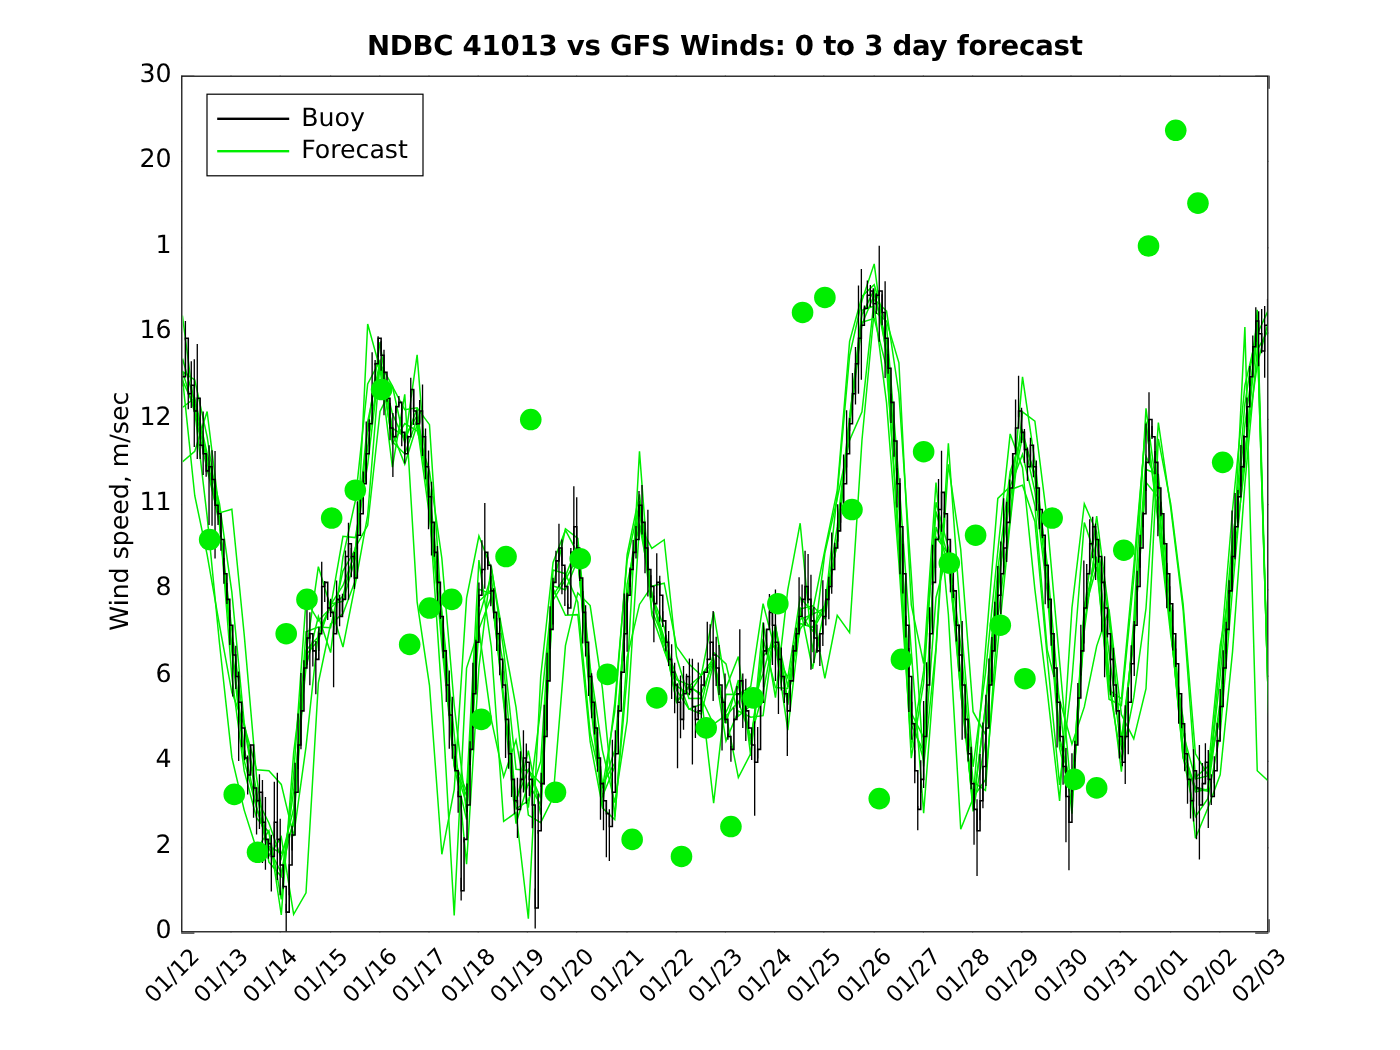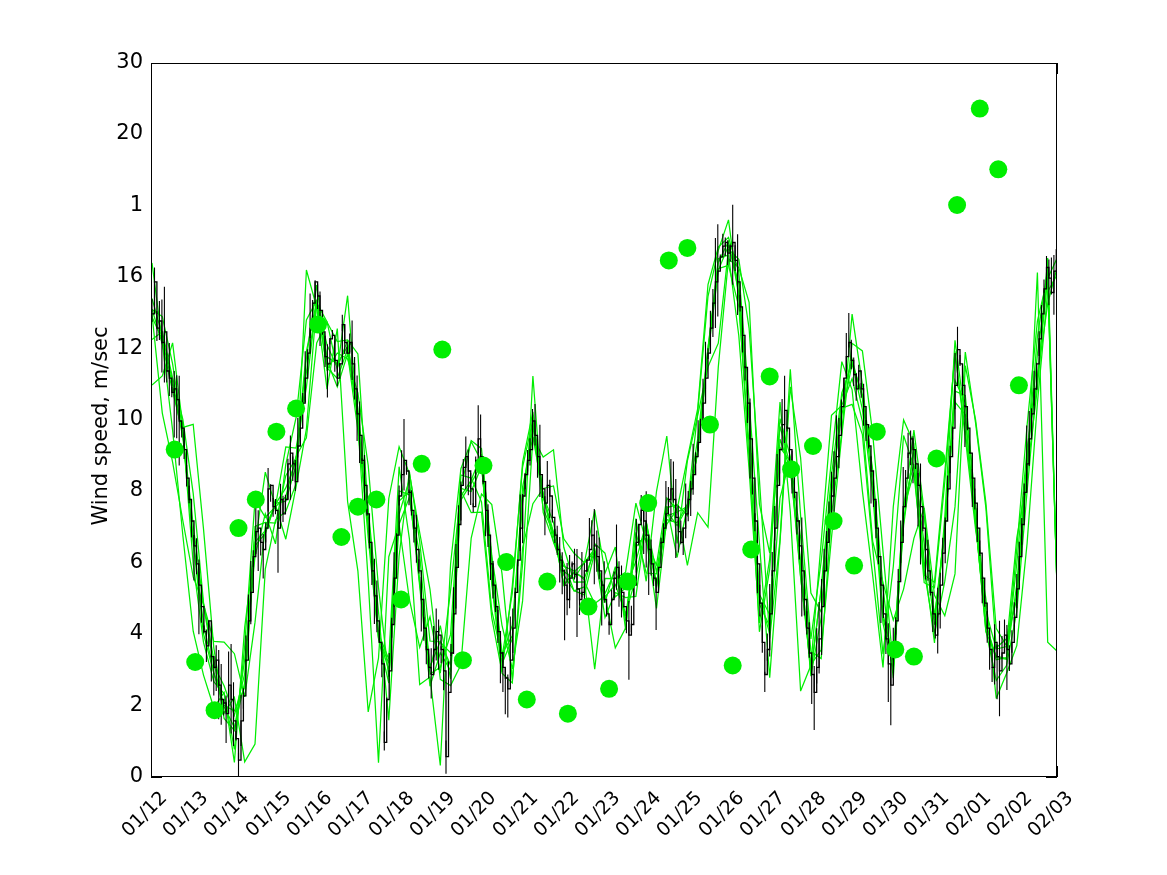--- a/index.html
+++ b/index.html
@@ -124,20 +124,21 @@
     color: #000000;
     line-height: 21px;
     font-family: "DejaVu Sans", sans-serif;
   }
 </style>
 </head>
 <body>
 
 <div id="figure">
 
+  <div id="chart-title">NDBC 41013 vs GFS Winds: 0 to 3 day forecast</div>
 
   <div id="ylabel">Wind speed, m/sec</div>
 
   <div id="yticks">
       <div class="ytick-mark" style="top: 777px;"></div>
       <div class="ytick-mark right" style="top: 777px;"></div>
       <div class="ytick-label" style="top: 763px;">0</div>
       <div class="ytick-mark" style="top: 705.6px;"></div>
       <div class="ytick-mark right" style="top: 705.6px;"></div>
       <div class="ytick-label" style="top: 691.6px;">2</div>
@@ -145,21 +146,21 @@
       <div class="ytick-mark right" style="top: 634.2px;"></div>
       <div class="ytick-label" style="top: 620.2px;">4</div>
       <div class="ytick-mark" style="top: 562.8px;"></div>
       <div class="ytick-mark right" style="top: 562.8px;"></div>
       <div class="ytick-label" style="top: 548.8px;">6</div>
       <div class="ytick-mark" style="top: 491.4px;"></div>
       <div class="ytick-mark right" style="top: 491.4px;"></div>
       <div class="ytick-label" style="top: 477.4px;">8</div>
       <div class="ytick-mark" style="top: 420px;"></div>
       <div class="ytick-mark right" style="top: 420px;"></div>
-      <div class="ytick-label" style="top: 406px;">10</div>
+      <div class="ytick-label" style="top: 406px;">11</div>
       <div class="ytick-mark" style="top: 348.6px;"></div>
       <div class="ytick-mark right" style="top: 348.6px;"></div>
       <div class="ytick-label" style="top: 334.6px;">12</div>
       <div class="ytick-mark" style="top: 277.2px;"></div>
       <div class="ytick-mark right" style="top: 277.2px;"></div>
       <div class="ytick-label" style="top: 263.2px;">16</div>
       <div class="ytick-mark" style="top: 205.8px;"></div>
       <div class="ytick-mark right" style="top: 205.8px;"></div>
       <div class="ytick-label" style="top: 191.8px;">1</div>
       <div class="ytick-mark" style="top: 134.4px;"></div>
@@ -297,14 +298,24 @@
           <circle cx="761.9" cy="592.6" r="9" fill="#00ee00"></circle>
           <circle cx="784.5" cy="394.5" r="9" fill="#00ee00"></circle>
           <circle cx="805.1" cy="141.0" r="9" fill="#00ee00"></circle>
           <circle cx="827.8" cy="44.6" r="9" fill="#00ee00"></circle>
           <circle cx="846.3" cy="105.3" r="9" fill="#00ee00"></circle>
           <circle cx="866.9" cy="321.3" r="9" fill="#00ee00"></circle>
         </g>
     </svg>
   </div>
 
+  <div id="legend">
+    <div class="legend-row">
+      <span class="legend-swatch" id="sw-buoy" style="border-top: 2px solid rgb(0, 0, 0);"></span>
+      <span class="legend-text">Buoy</span>
+    </div>
+    <div class="legend-row">
+      <span class="legend-swatch" id="sw-forecast" style="border-top: 2px solid rgb(0, 238, 0);"></span>
+      <span class="legend-text">Forecast</span>
+    </div>
+  </div>
 
 </div>
 
 </body></html>

